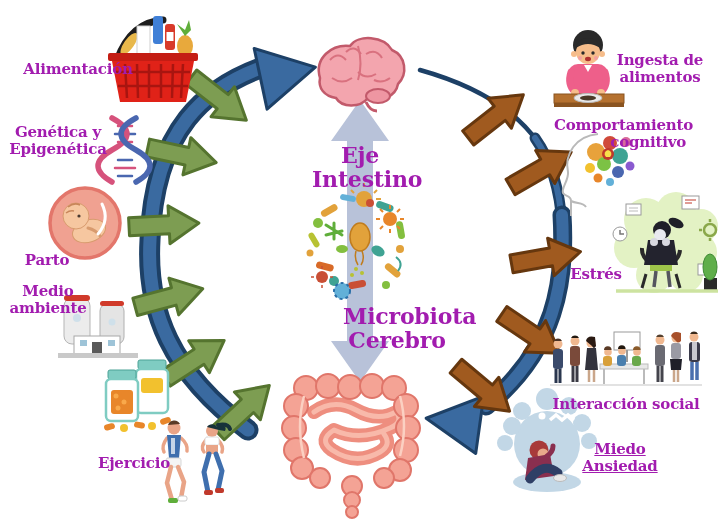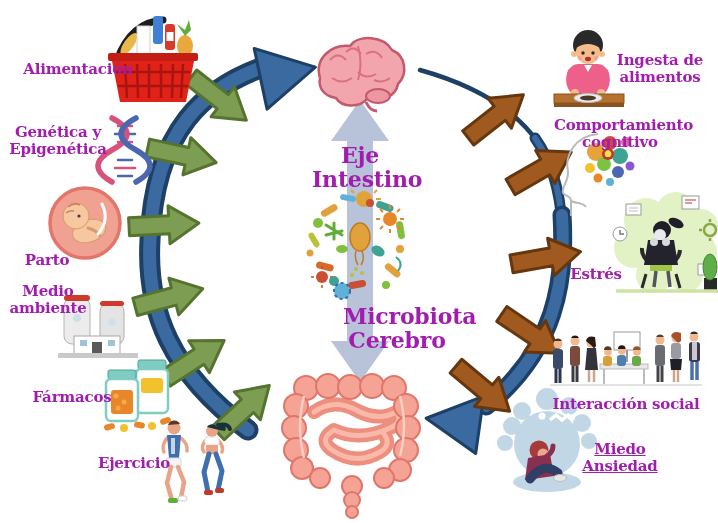--- a/index.html
+++ b/index.html
@@ -379,25 +379,24 @@
     <polygon points="36,72 58,68 62,90 33,94" fill="#8a2f4f"></polygon>
     <path d="M38,93 q14,-18 28,-6" fill="none" stroke="#2f3f66" stroke-width="9" stroke-linecap="round"></path>
     <ellipse cx="68" cy="92" rx="6.5" ry="3.5" fill="#e8e8e8" stroke="#bbbbbb"></ellipse>
   </g>
 </svg>
 
 <div class="lbl" style="left:22px;top:61px;width:112px;">Alimentación</div>
 <div class="lbl" style="left:6px;top:124px;width:104px;">Genética y Epigenética</div>
 <div class="lbl" style="left:14px;top:252px;width:66px;">Parto</div>
 <div class="lbl" style="left:4px;top:283px;width:88px;">Medio ambiente</div>
-<div class="lbl" style="left:26px;top:389px;width:92px;">Fármacos</div>
 <div class="lbl" style="left:94px;top:455px;width:80px;">Ejercicio</div>
 
 <div class="lbl leftalign" style="left:614px;top:52px;width:92px;">Ingesta de alimentos</div>
-<div class="lbl" style="left:554px;top:117px;width:132px;">Comportamiento cognitivo</div>
+<div class="lbl" style="left:554px;top:117px;width:132px;text-align:right;">Comportamiento cognitivo</div>
 <div class="lbl" style="left:558px;top:266px;width:76px;">Estrés</div>
 <div class="lbl" style="left:552px;top:396px;width:148px;">Interacción social</div>
 <div class="lbl" style="left:576px;top:441px;width:88px;text-decoration:underline;">Miedo Ansiedad</div>
 
 <div class="lbl big" style="left:312px;top:143px;width:96px;">Eje Intestino</div>
 <div class="lbl big" style="left:319px;top:304px;width:108px;margin-left:24px;">Microbiota Cerebro</div>
 
 </div>
 
 </body></html>

